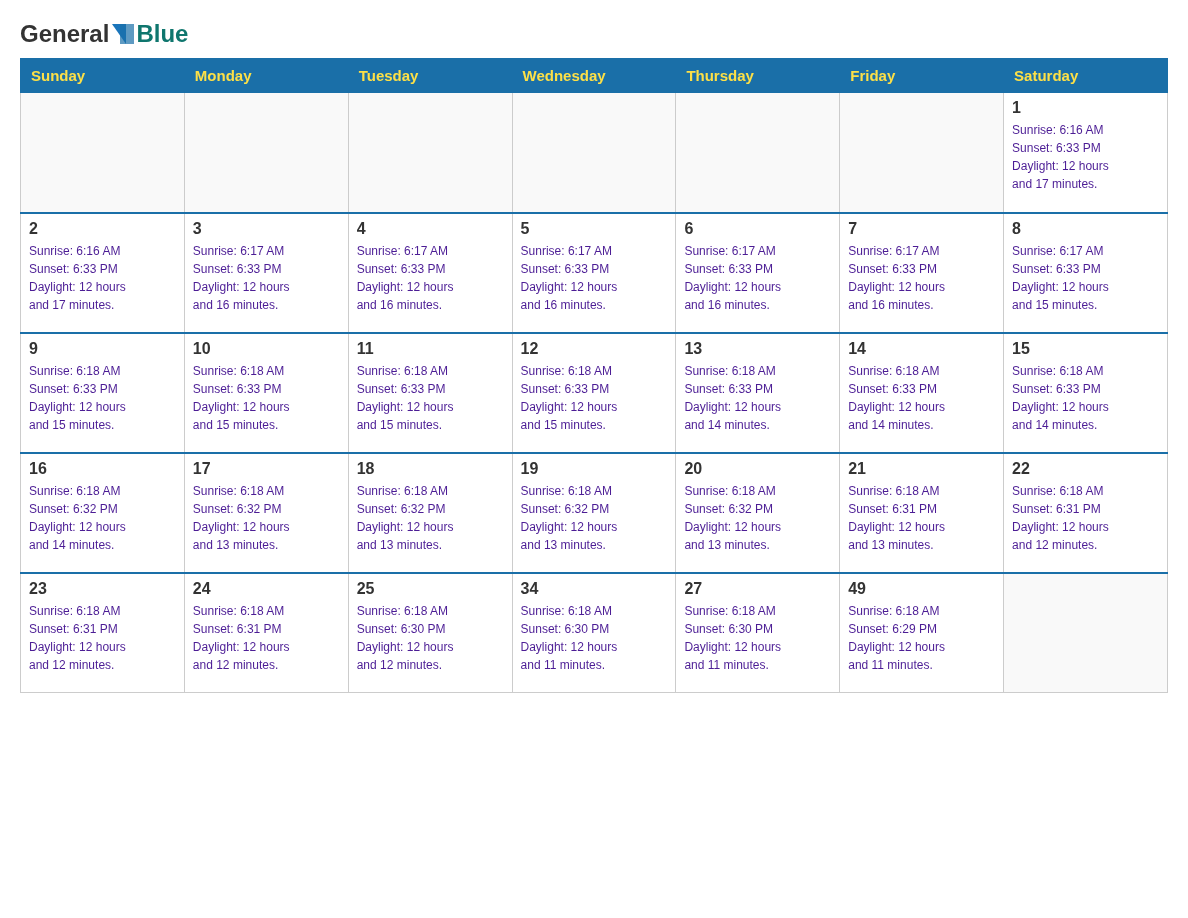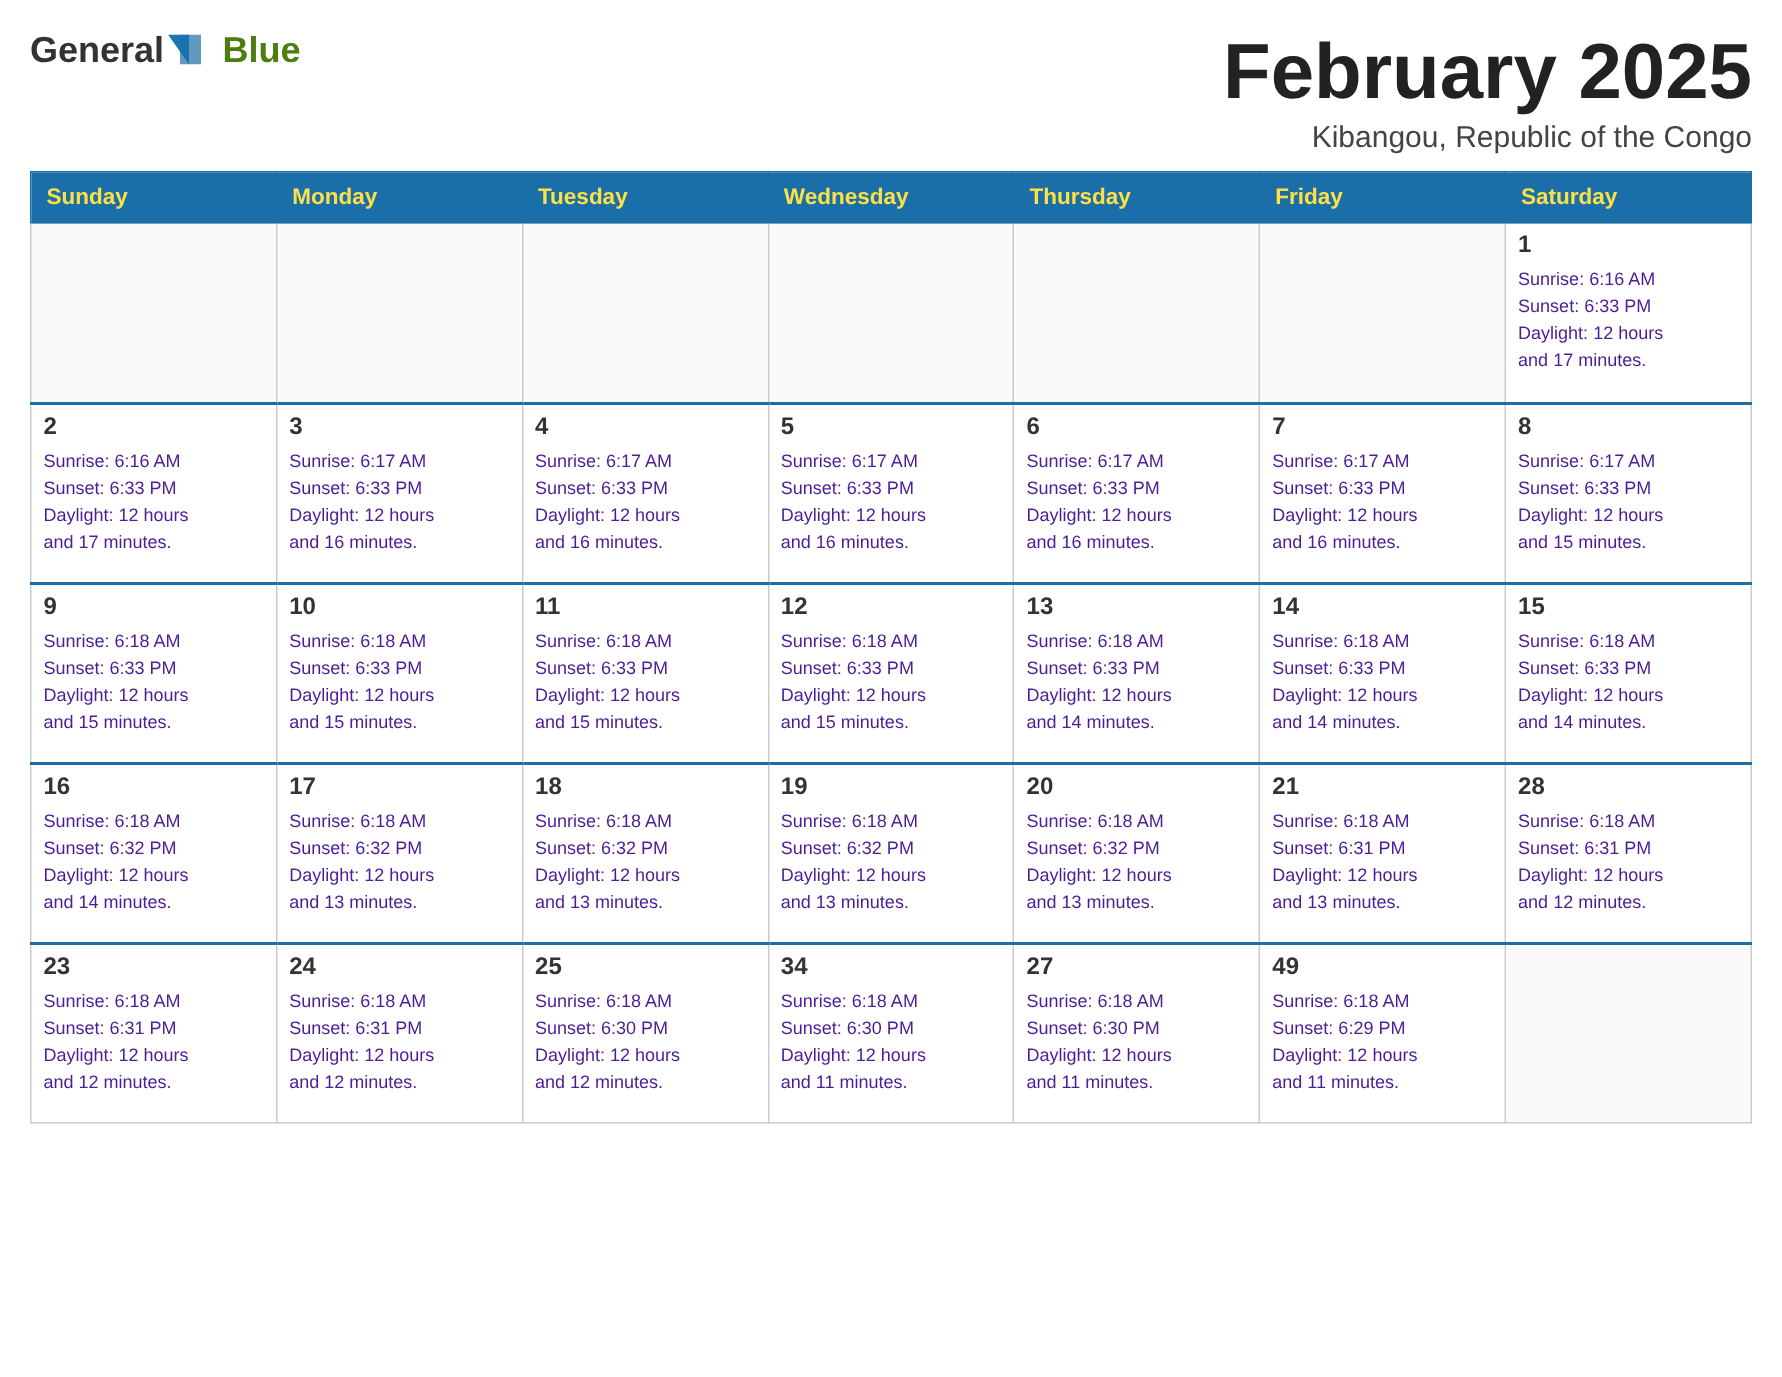--- a/index.html
+++ b/index.html
@@ -87,26 +87,22 @@
     <div class="logo-line1">
       <span style="font-size:24px;font-weight:bold;color:#333;">General</span>
       <span style="display:inline-block;margin-left:3px;margin-top:3px;">
         <svg width="22" height="20" viewBox="0 0 22 20">
           <polygon points="0,0 14,0 14,20" fill="#1a75bb"></polygon>
           <polygon points="8,0 22,0 22,20 8,20" fill="#1a6fa8" opacity="0.7"></polygon>
         </svg>
       </span>
     </div>
     <div>
-      <span style="font-size:24px;font-weight:bold;color:#4d7c0f;margin-left:14px;">Blue</span>
+      <span style="font-size:24px;font-weight:bold;color:#0f766e;margin-left:2px;">Blue</span>
     </div>
-  </div>
-  <div class="title-area">
-    <div class="month-title">February 2025</div>
-    <div class="location">Kibangou, Republic of the Congo</div>
   </div>
 </div>
 
 <table class="calendar">
   <thead>
     <tr>
     <th>Sunday</th>
         <th>Monday</th>
         <th>Tuesday</th>
         <th>Wednesday</th>
@@ -270,21 +266,21 @@
 and 13 minutes.</div>
         </td>
         <td>
           <div class="day-number">21</div>
           <div class="day-info" style="white-space: pre-line;">Sunrise: 6:18 AM
 Sunset: 6:31 PM
 Daylight: 12 hours
 and 13 minutes.</div>
         </td>
         <td>
-          <div class="day-number">28</div>
+          <div class="day-number">22</div>
           <div class="day-info" style="white-space: pre-line;">Sunrise: 6:18 AM
 Sunset: 6:31 PM
 Daylight: 12 hours
 and 12 minutes.</div>
         </td>
       </tr>
       <tr class="week-row">
         <td>
           <div class="day-number">23</div>
           <div class="day-info" style="white-space: pre-line;">Sunrise: 6:18 AM

